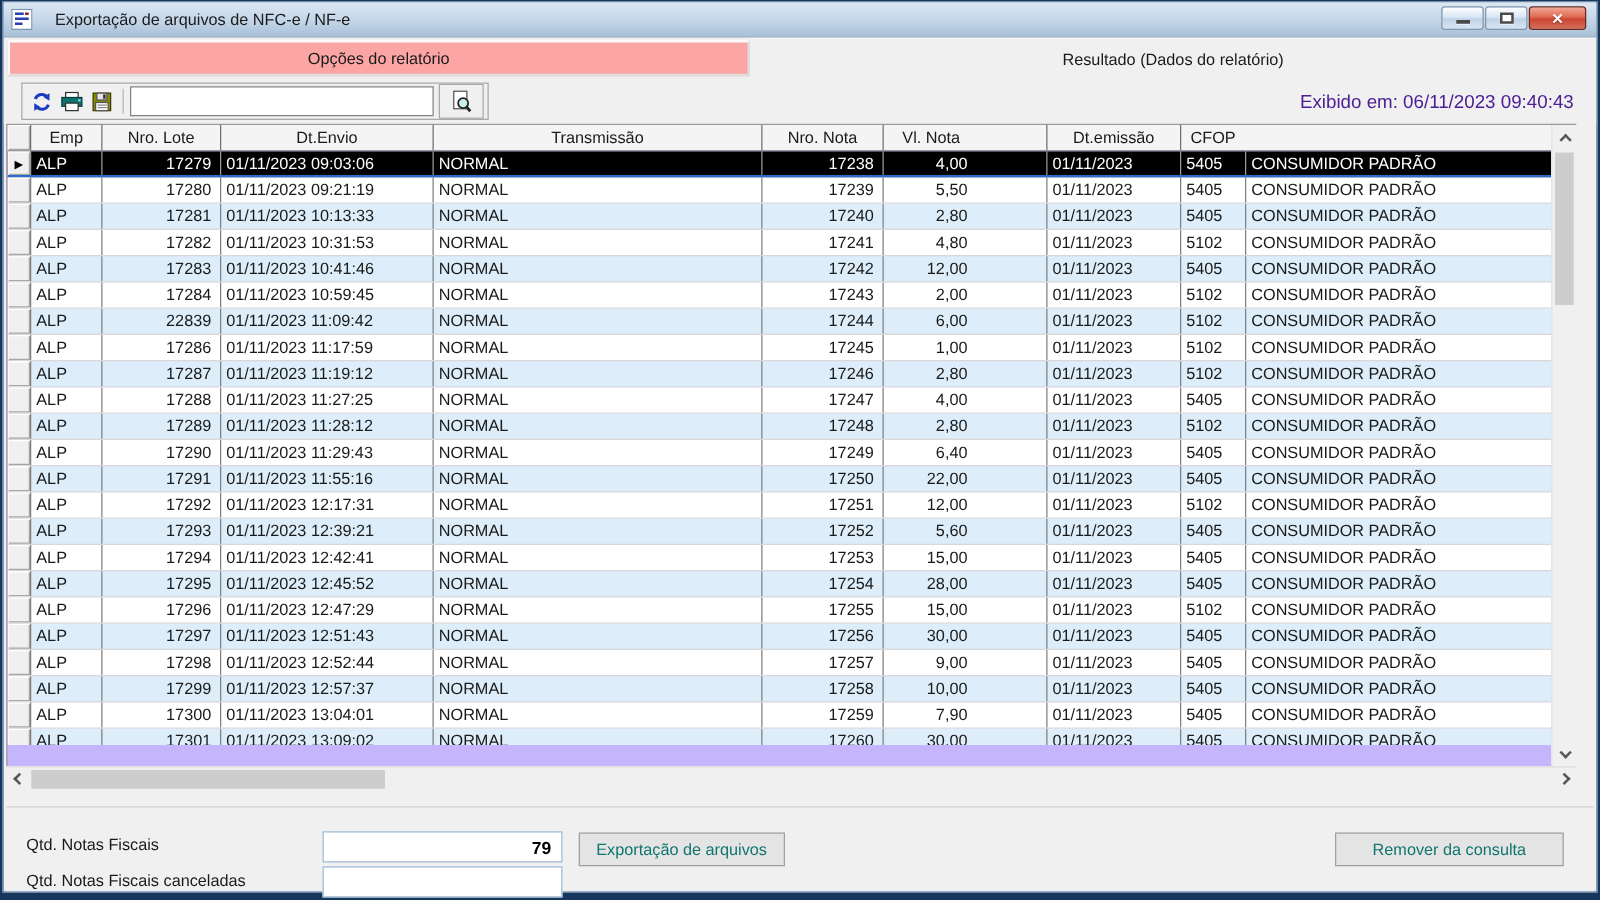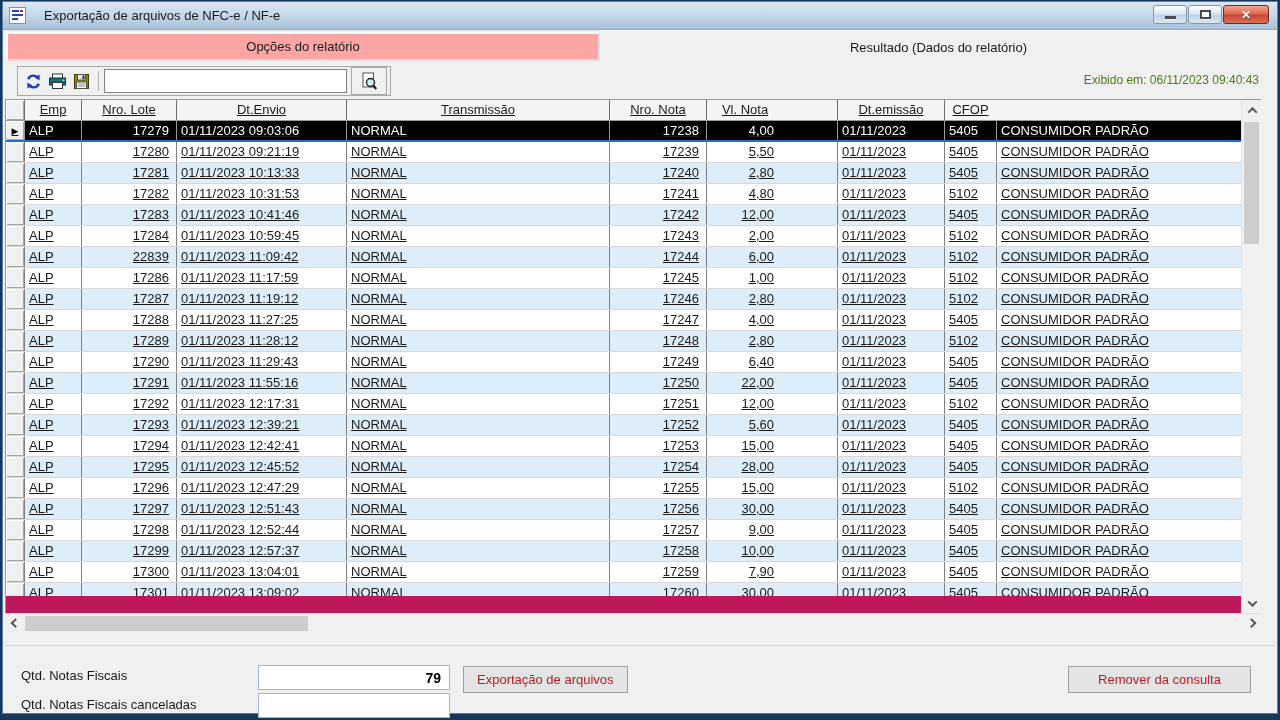--- a/index.html
+++ b/index.html
@@ -63,25 +63,25 @@
   .tool-sep { width:1px; height:20px; background:#b5b5b5; margin:0 5px; }
   .filter-input {
     width:243px; height:24px; border:1px solid #828282; background:#fff;
     font-family:"Liberation Sans",sans-serif; font-size:13px; padding:0 4px; outline:none;
   }
   .preview-btn {
     width:36px; height:28px; margin-left:4px;
     border:1px solid #a9a9a9; background:#f0f0f0;
     display:flex; align-items:center; justify-content:center;
   }
-  .displayed-at { position:absolute; right:18px; top:10px; color:#4d7c0f; font-size:12px; }
+  .displayed-at { position:absolute; right:18px; top:10px; color:#4c1d95; font-size:15px; }
 
   
   .gridwrap { flex:1; position:relative; margin:0 16px 0 2px; border-top:1px solid #9a9a9a; }
-  .viewport { position:absolute; left:0; top:0; right:20px; bottom:20px; overflow:hidden; border-left:1px solid #9a9a9a; background:#be185d;text-decoration:underline; }
+  .viewport { position:absolute; left:0; top:0; right:20px; bottom:20px; overflow:hidden; border-left:1px solid #9a9a9a; background:#c4b5fd; }
   .hrow, .row { display:flex; height:21px; }
   .hrow { background:#f4f4f4; border-bottom:1px solid #9a9a9a; }
   .hcell { font-size:13px; text-align:center; line-height:20px; border-left:1px solid #6f6f6f; overflow:hidden; white-space:nowrap; }
   .hcell.gutter { border-left:none; }
   .rows { height:475px; overflow:hidden; }
   .row { border-bottom:1px solid #d8d8d8; background:#fff; }
   .row.alt { background:#ddeefa; }
   .row.sel { background:#000; color:#fff; border-bottom:2px solid #2a6cc8; }
   .cell { line-height:20px; font-size:13px; white-space:nowrap; overflow:hidden; border-left:1px solid #808080; padding-left:4px; }
   .row.sel .cell { border-left-color:#9a9a9a; }
@@ -114,21 +114,21 @@
   .finput {
     position:absolute; left:253px; width:192px; height:25px;
     border:1px solid #9cb8d2; background:#fff;
     font-family:"Liberation Sans",sans-serif; font-size:14px; outline:none;
   }
   .finput.v1 { top:19px; font-weight:bold; text-align:right; padding-right:8px; }
   .finput.v2 { top:47px; }
   .fbtn {
     position:absolute; top:20px; height:27px;
     background:#e4e4e4; border:1px solid #9f9f9f;
-    font-family:"Liberation Sans",sans-serif; font-size:13px; color:#b91c1c;
+    font-family:"Liberation Sans",sans-serif; font-size:13px; color:#0f766e;
     padding:0 13px;
   }
   .fbtn.export { left:458px; }
   .fbtn.remove { right:24px; width:183px; }
 </style>
 </head>
 <body>
 
 <div class="frame">
   <div class="win">

